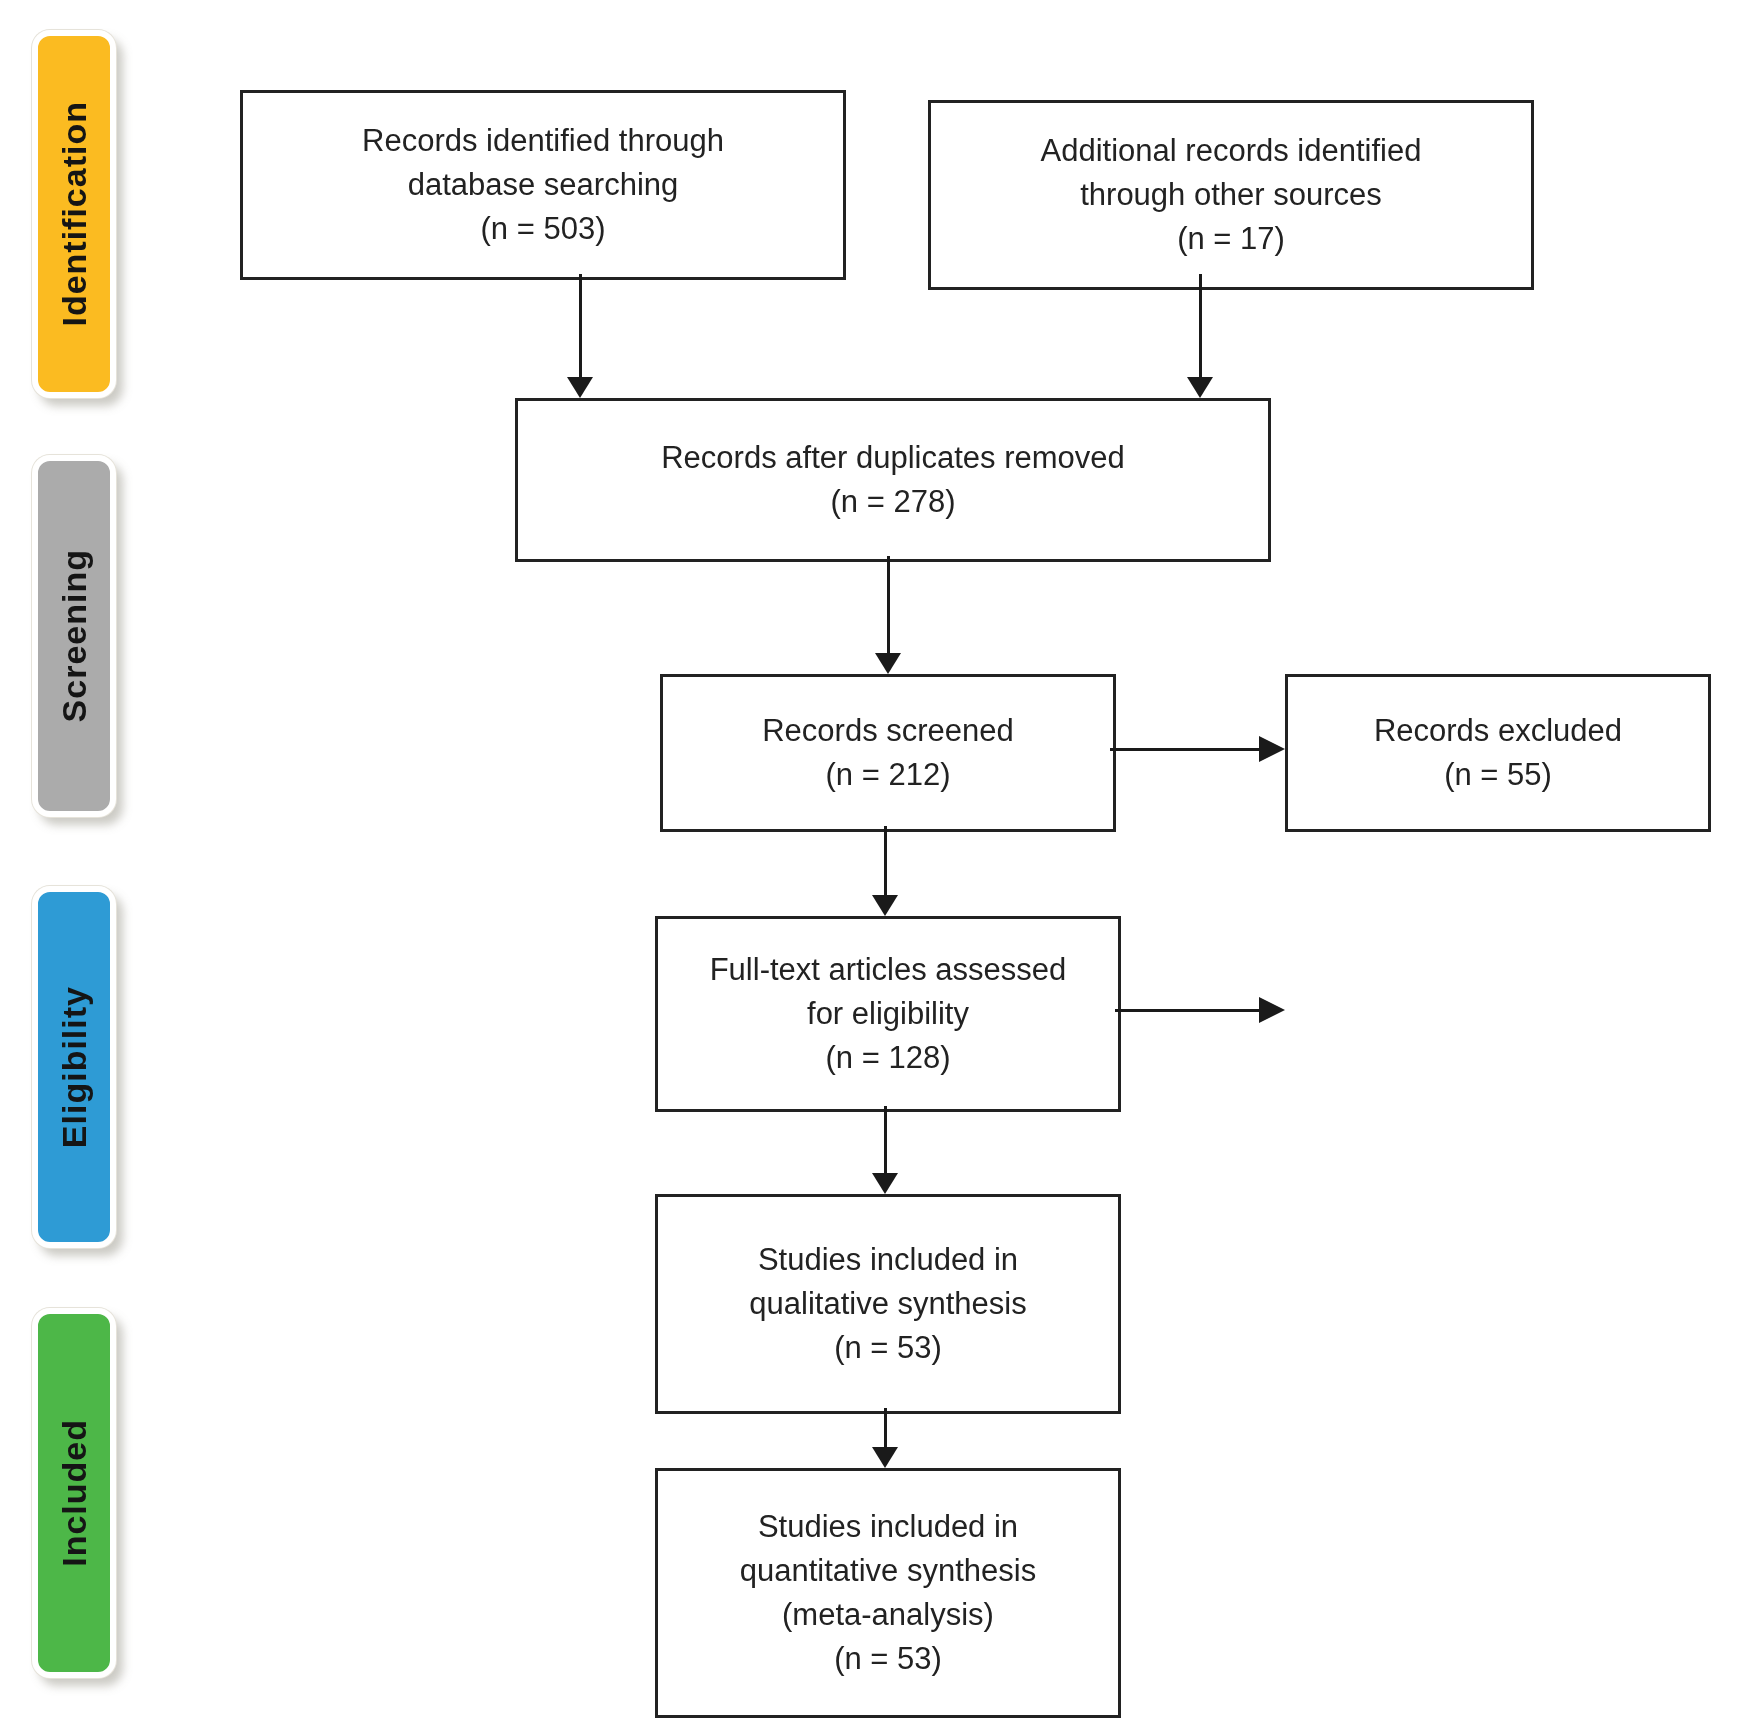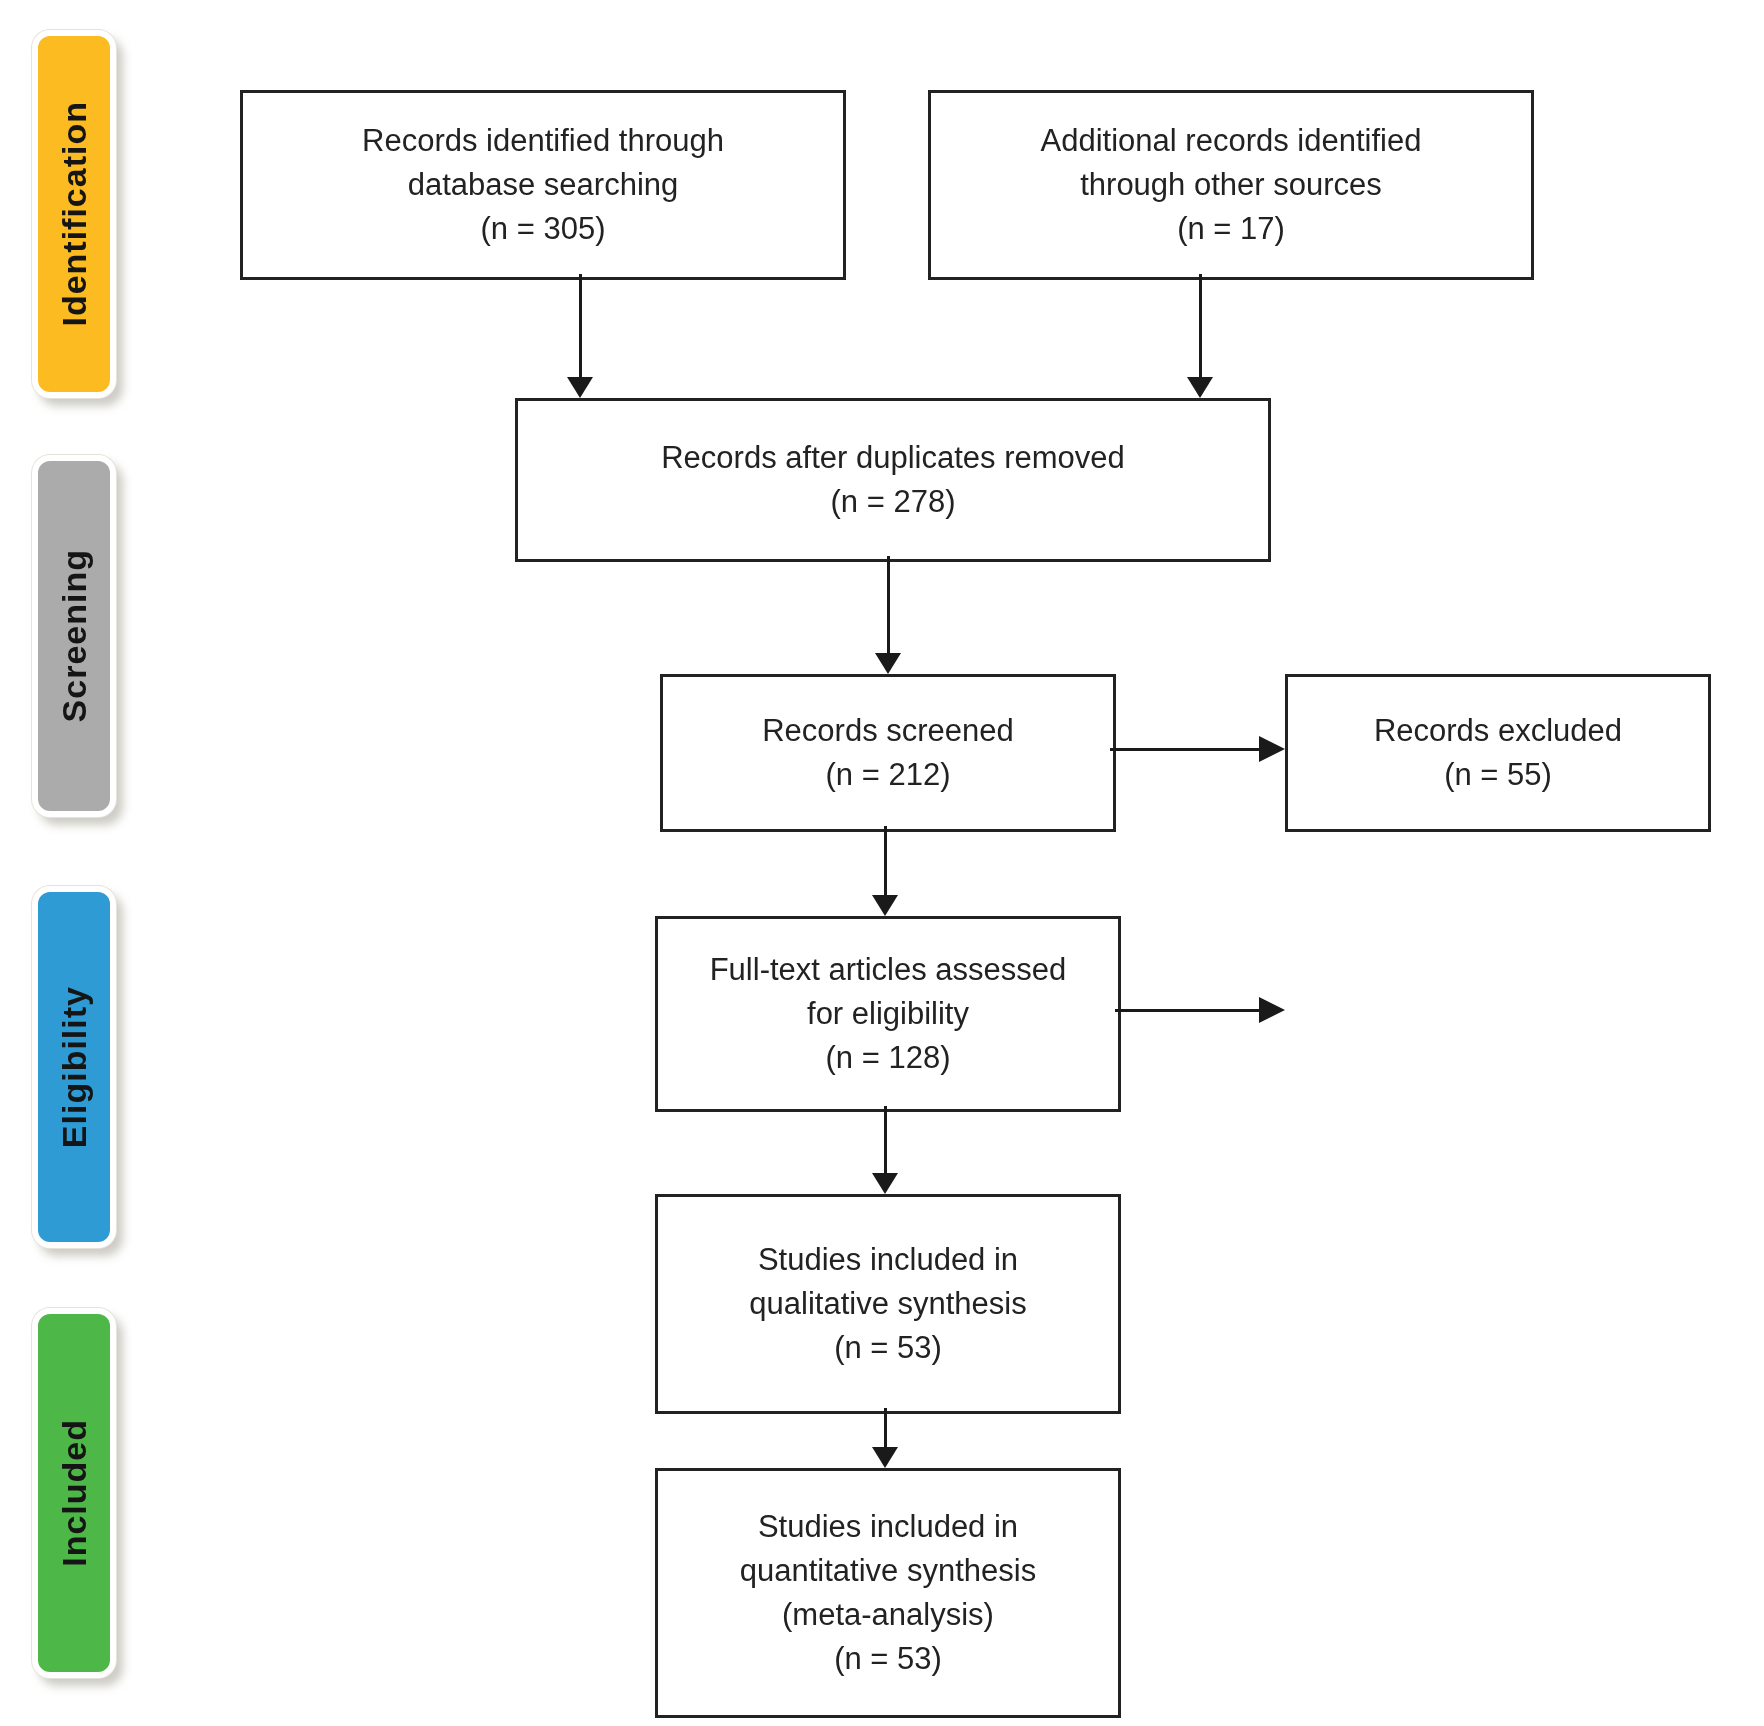--- a/index.html
+++ b/index.html
@@ -83,23 +83,23 @@
   <div class="stage" style="top: 886px; height: 350px; background-color: rgb(46, 155, 213);">
     <span class="stage-label">Eligibility</span>
   </div>
   <div class="stage" style="top: 1308px; height: 358px; background-color: rgb(77, 183, 72);">
     <span class="stage-label">Included</span>
   </div>
 
   <div class="fbox" style="left:240px; top:90px; width:600px; height:184px;">
     <span class="fbox-label">Records identified through
 database searching
-(n = 305)</span>
+(n = 503)</span>
   </div>
-  <div class="fbox" style="left:928px; top:90px; width:600px; height:184px;">
+  <div class="fbox" style="left:928px; top:100px; width:600px; height:184px;">
     <span class="fbox-label">Additional records identified
 through other sources
 (n = 17)</span>
   </div>
 
   <div class="fbox" style="left:515px; top:398px; width:750px; height:158px;">
     <span class="fbox-label">Records after duplicates removed
 (n = 278)</span>
   </div>
 

